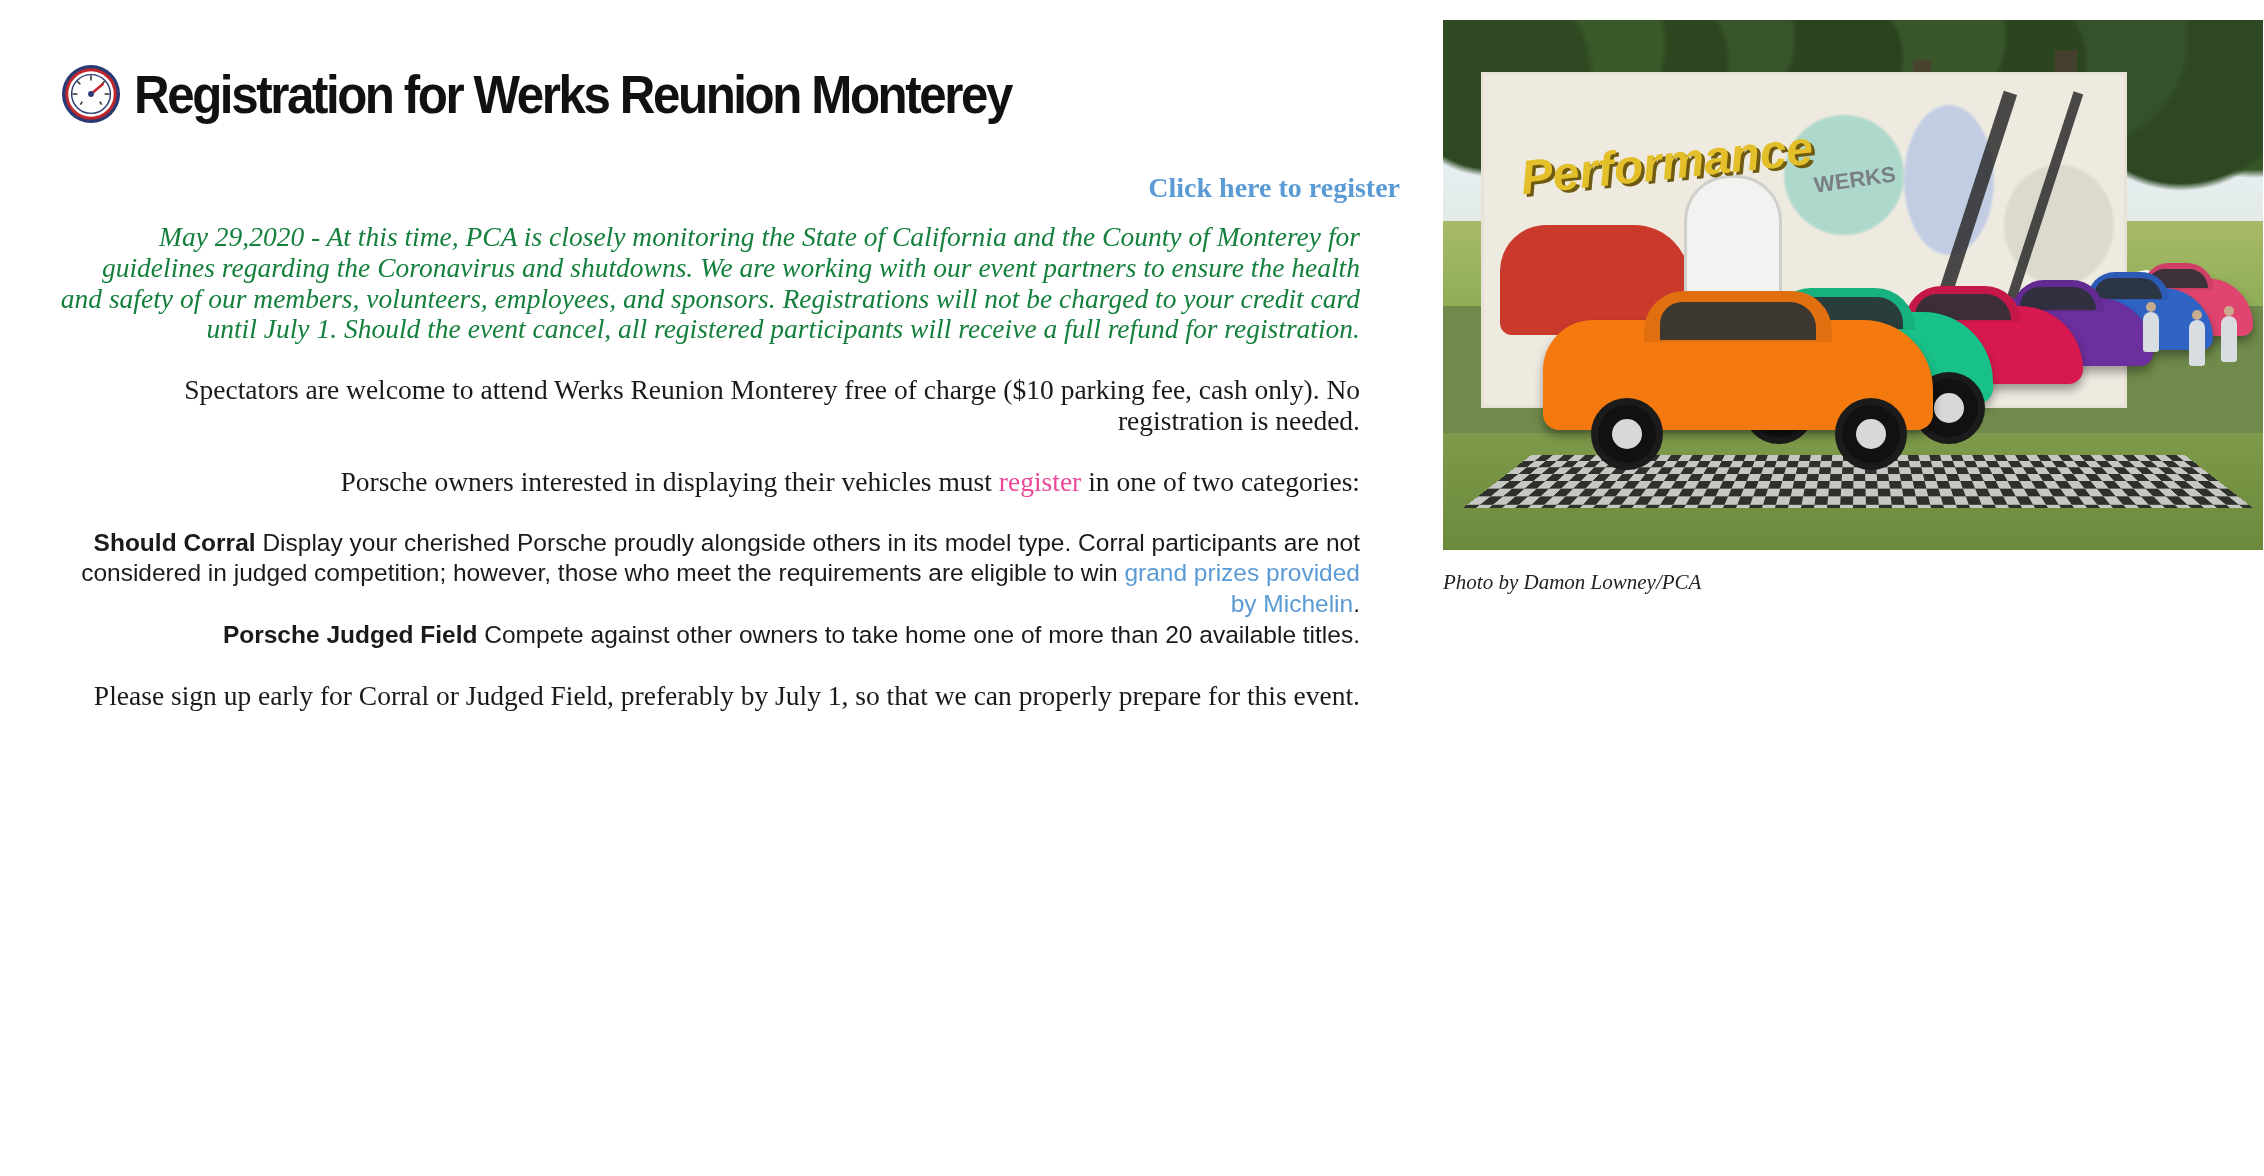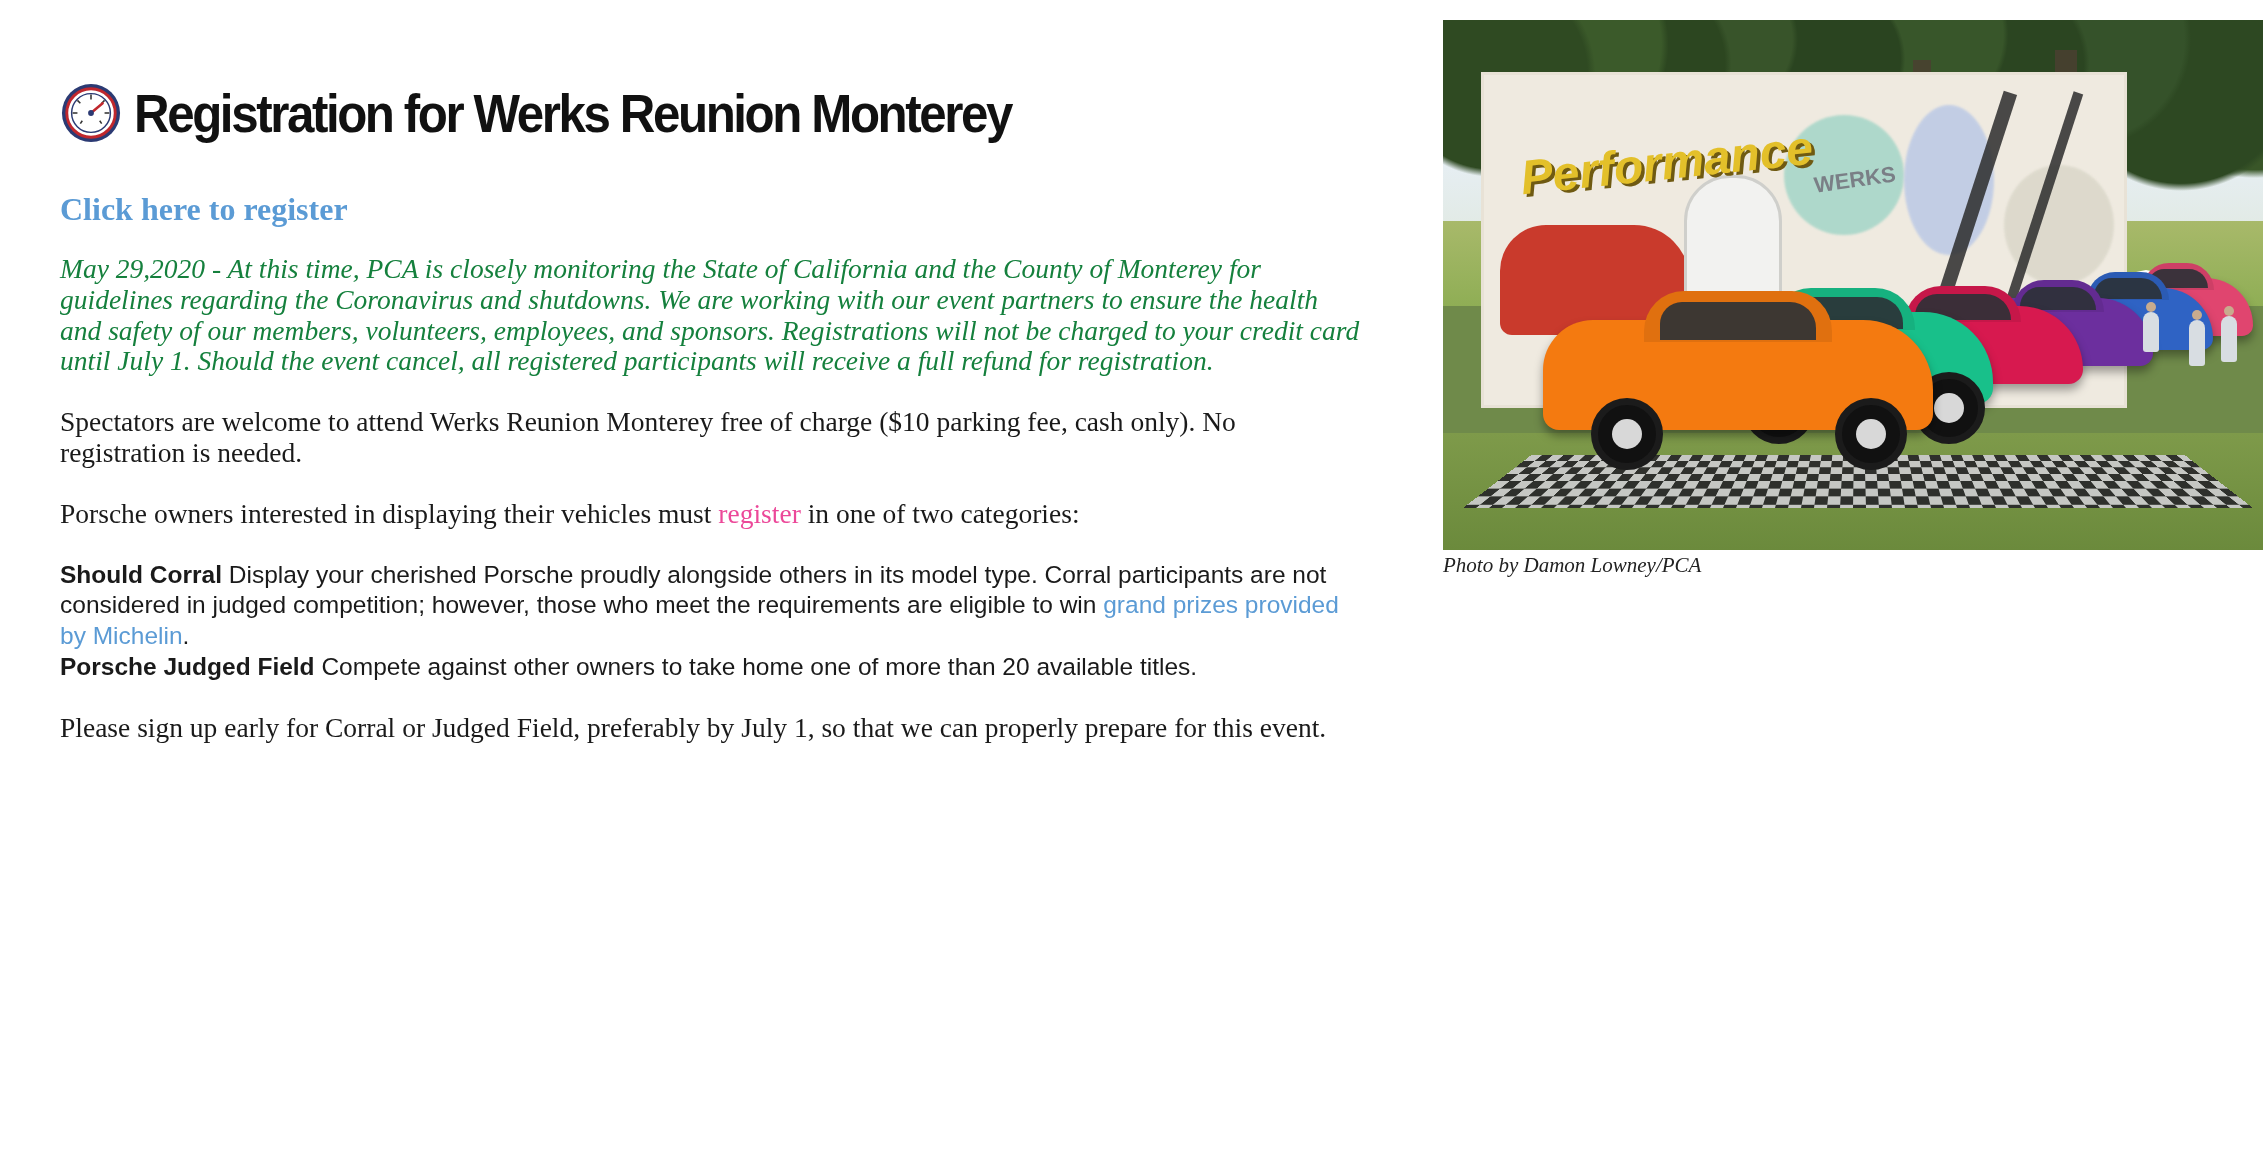--- a/index.html
+++ b/index.html
@@ -17,22 +17,23 @@
   }
 
   
   .page {
     position: absolute;
     inset: 0;
   }
   .col-left {
     position: absolute;
     left: 60px;
-    top: 51px;
+    top: 32px;
     width: 1340px;
+    text-align: right;
   }
   .col-right {
     position: absolute;
     left: 1443px;
     top: 20px;
     width: 820px;
   }
 
   
   .title-row {
@@ -57,24 +58,24 @@
     transform-origin: left center;
     color: #111111;
     white-space: nowrap;
   }
 
   
   .register-link {
     display: inline-block;
     font-family: "Liberation Serif", serif;
     font-weight: 700;
-    font-size: 32px;
+    font-size: 28px;
     color: #5b9bd5;
     text-decoration: none;
-    margin-bottom: 26px;
+    margin-bottom: 18px;
   }
 
   
   p {
     margin: 0 0 30px 0;
   }
   .p-italic {
     font-family: "Liberation Serif", serif;
     font-style: italic;
     font-size: 27.5px;
@@ -120,21 +121,21 @@
     height: 530px;
     position: relative;
     overflow: hidden;
     background: #6f8a4a;
   }
   .caption {
     font-family: "Liberation Serif", serif;
     font-style: italic;
     font-size: 21px;
     color: #222222;
-    margin-top: 3px;
+    margin-top: 20px;
     display: block;
   }
 
   
   .sky {
     position: absolute;
     left: 0; top: 0; width: 100%; height: 46%;
     background: linear-gradient(#cfe0e8 0%, #e6eef2 60%, #dfe8dd 100%);
   }
   .treeline {

